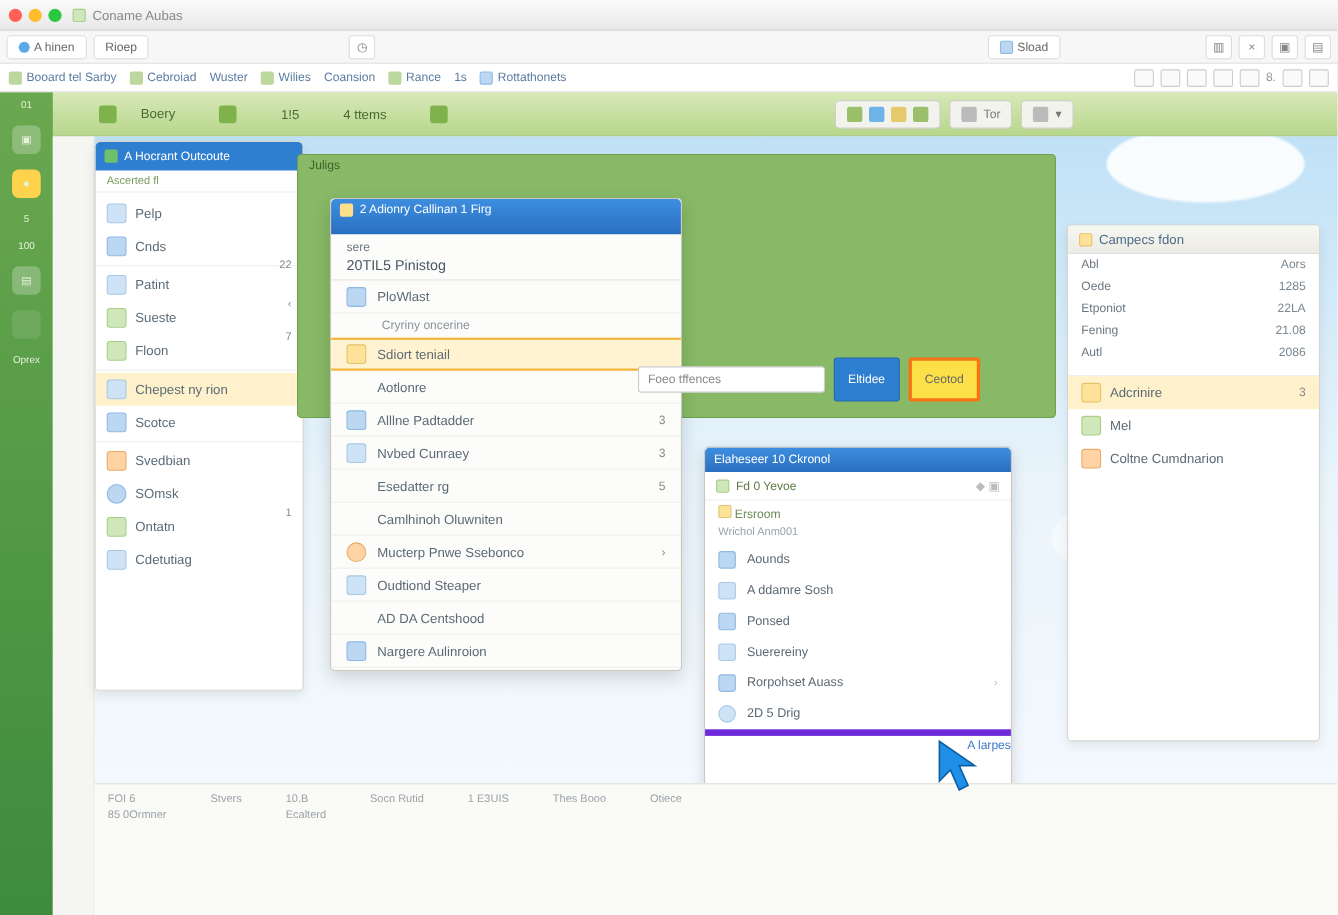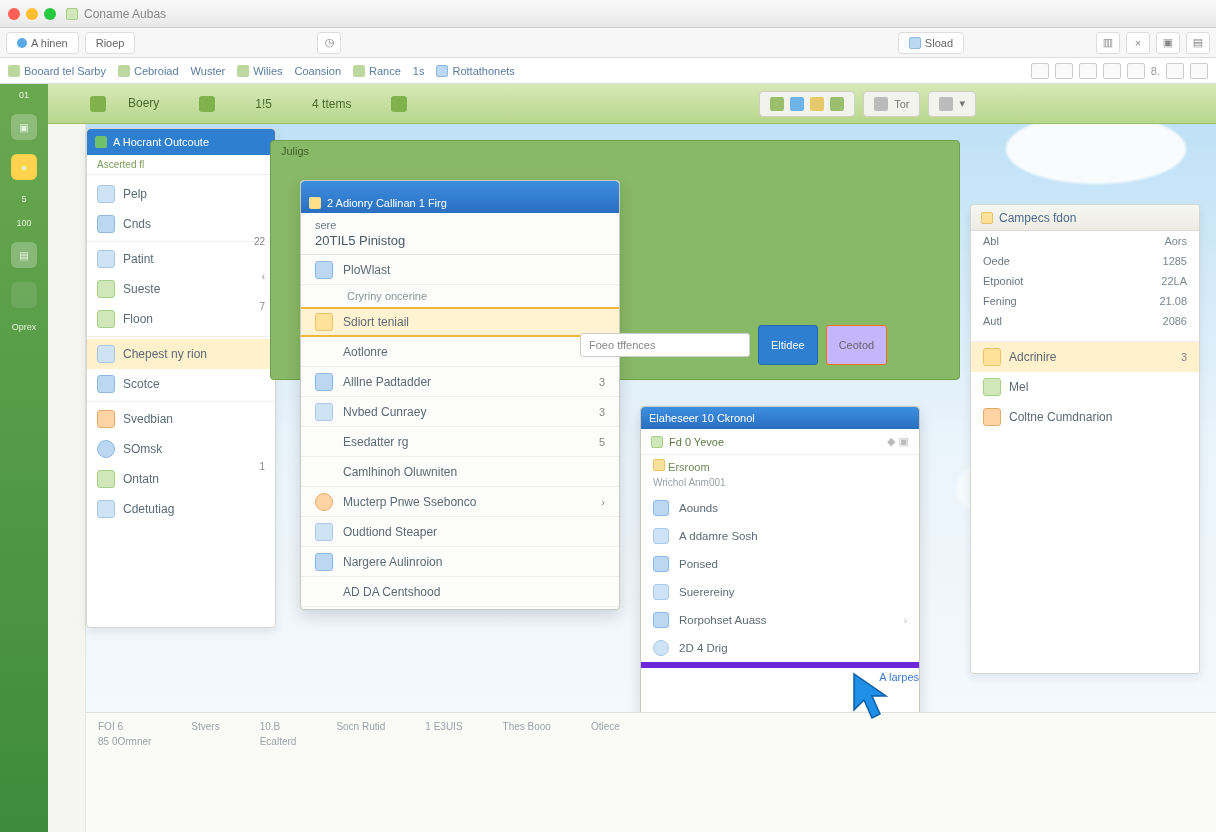--- a/index.html
+++ b/index.html
@@ -63,36 +63,36 @@
   .nav-item .badge{margin-left:auto;font-size:10px;color:#888;margin-top:35px;}
   .nav-item.sel{background:#fff1cc;}
   .divider{height:1px;background:#eee;margin:2px 0;}
 
   
   .win-green{position:absolute;left:270px;top:140px;width:690px;height:240px;background:#88b966;border:1px solid #6fa04e;border-radius:4px;}
   .win-green .hdr{height:20px;font-size:11px;color:#3e5f28;padding:4px 10px;}
 
   
   .dlg{position:absolute;left:300px;top:180px;width:320px;height:430px;background:#fcfcfa;border:1px solid #c9c9c2;border-radius:4px;box-shadow:0 6px 16px rgba(0,0,0,.15);}
-  .dlg .dlg-title{height:24px;background:linear-gradient(#3d8ee0,#2a6fc0);color:#fff;font-size:11px;display:flex;align-items:flex-start;padding:16px 8px;border-radius:4px 4px 0 0;gap:6px;}
+  .dlg .dlg-title{height:24px;background:linear-gradient(#3d8ee0,#2a6fc0);color:#fff;font-size:11px;display:flex;align-items:flex-end;padding:16px 8px;border-radius:4px 4px 0 0;gap:6px;}
   .dlg .meta{padding:6px 14px;font-size:11px;color:#6d7a84;}
   .dlg .meta .big{font-size:13px;color:#4a5966;margin-top:2px;}
   .dlg .list{border-top:1px solid #e3e3de;}
   .dlg .row{height:30px;display:flex;align-items:center;gap:10px;padding:0 14px;font-size:12px;color:#5c6a75;border-bottom:1px solid #f0f0ec;}
   .dlg .row .ic{width:18px;height:18px;border-radius:3px;}
   .dlg .row .num{margin-left:auto;font-size:11px;color:#888;}
   .dlg .row.highlight{background:#fff3d1;border-top:2px solid #f3b63c;border-bottom:2px solid #f3b63c;}
   .dlg .row.sub{padding-left:46px;font-size:11px;color:#8a949c;height:22px;border-bottom:none;}
 
   
   .toolrow{position:absolute;left:320px;top:330px;width:530px;height:30px;display:flex;align-items:center;gap:8px;}
   .toolrow .field{height:24px;flex:0 0 170px;background:#fff;border:1px solid #ccc;border-radius:3px;font-size:11px;color:#888;display:flex;align-items:center;padding:0 8px;margin-left:260px;}
   .toolrow .btn{height:40px;padding:0 12px;border-radius:3px;font-size:11px;display:flex;align-items:center;}
   .toolrow .btn.primary{background:#2f7fd1;color:#fff;border:1px solid #2568af;}
-  .toolrow .btn.sec{background:#c4b5fd;color:#666;border:1px solid #f97316;}
+  .toolrow .btn.sec{background:#fde047;color:#666;border:3px solid #f97316;}
 
   
   .win2{position:absolute;left:640px;top:406px;width:280px;height:330px;background:#fff;border:1px solid #c9c9c2;border-radius:4px;box-shadow:0 6px 14px rgba(0,0,0,.15);}
   .win2 .t{height:22px;background:linear-gradient(#3d8ee0,#2a6fc0);color:#fff;font-size:11px;display:flex;align-items:center;padding:0 8px;border-radius:4px 4px 0 0;}
   .win2 .sub{height:26px;display:flex;align-items:center;gap:6px;padding:0 10px;font-size:11px;color:#5c7a45;border-bottom:1px solid #eee;}
   .win2 .cap{padding:4px 12px;font-size:11px;color:#6d8a55;}
   .win2 .cap2{padding:0 12px 6px;font-size:10px;color:#9aa2a8;}
   .win2 .lst .r{height:28px;display:flex;align-items:center;gap:10px;padding:0 12px;font-size:11.5px;color:#5c6a75;}
   .win2 .lst .r .ic{width:16px;height:16px;border-radius:3px;}
   .win2 .lst .r .chev{margin-left:auto;color:#bbb;font-size:10px;}
@@ -371,26 +371,26 @@
     <div class="row">
         <span class="ic ic-orange" style="border-radius:50%"></span>
         <span>Mucterp Pnwe Ssebonco</span>
         <span class="num">›</span>
       </div>
     <div class="row">
         <span class="ic ic-generic"></span>
         <span>Oudtiond Steaper</span>
       </div>
     <div class="row">
-        <span class="ic ic-blue"></span>
-        <span>Nargere Aulinroion</span>
-      </div>
-    <div class="row">
         <span style="width:18px"></span>
         <span>AD DA Centshood</span>
+      </div>
+    <div class="row">
+        <span class="ic ic-blue"></span>
+        <span>Nargere Aulinroion</span>
       </div>
   </div>
 </div>
 
 <div class="toolrow">
   <div class="field">
       <span>Foeo tffences</span>
     </div>
   <div class="btn primary">
       <span>Eltidee</span>
@@ -428,21 +428,21 @@
         <span class="ic ic-generic"></span>
         <span>Suerereiny</span>
       </div>
     <div class="r">
         <span class="ic ic-blue"></span>
         <span>Rorpohset Auass</span>
         <span class="chev">›</span>
       </div>
     <div class="r">
         <span class="ic ic-generic" style="border-radius:50%"></span>
-        <span>2D 4 Drig</span>
+        <span>2D 5 Drig</span>
       </div>
   </div>
   <div class="foot">
       <span>A larpes</span>
     </div>
 </div>
 
 <div class="side">
   <div class="hdr">
       <span class="small-square ic-yellow"></span>

